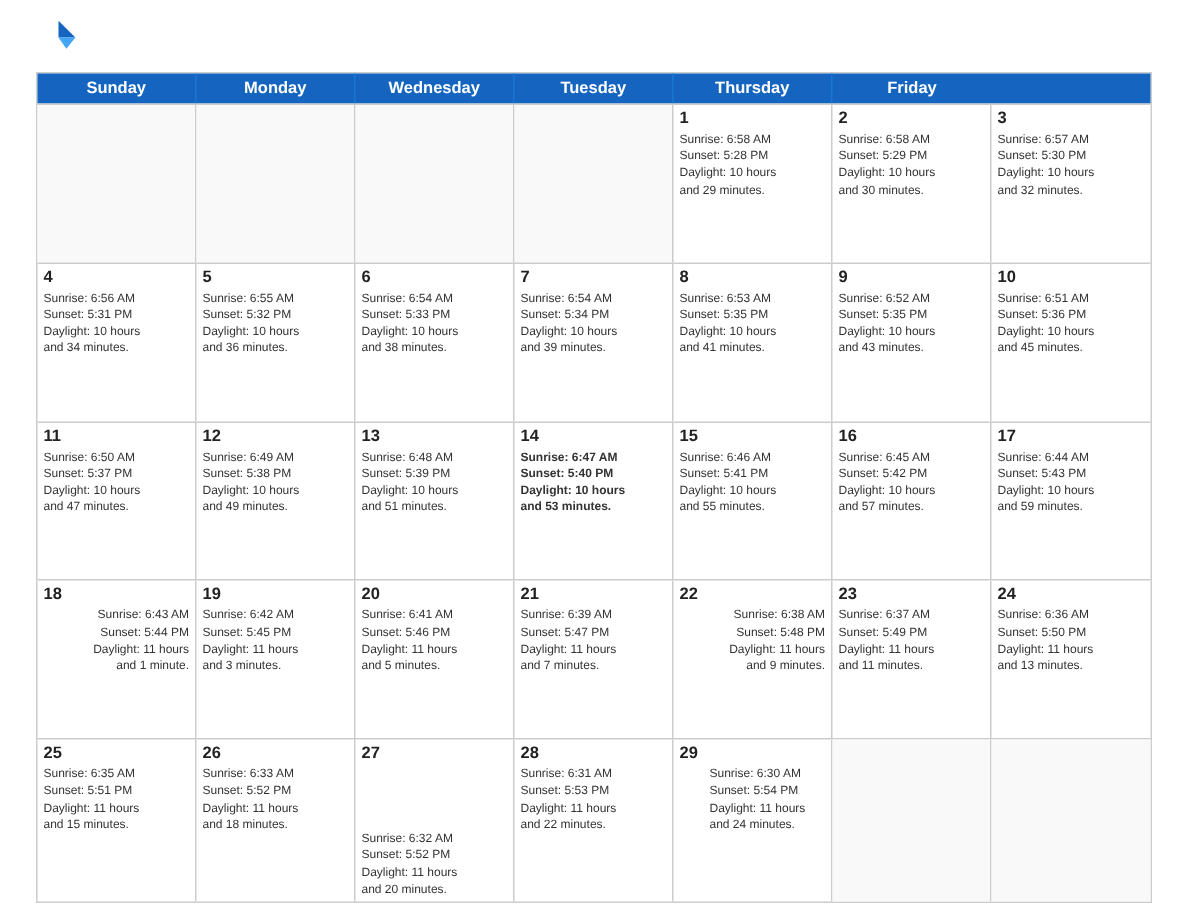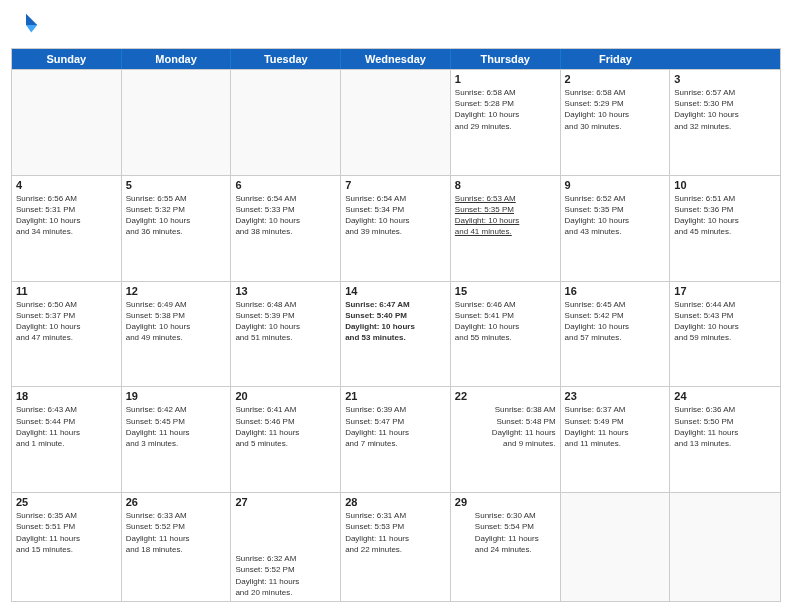--- a/index.html
+++ b/index.html
@@ -8,21 +8,21 @@
       height: 612px;
       font-family: Arial, sans-serif;
       background: #fff;
       overflow: hidden;
     }
     .page {
       width: 792px;
       height: 612px;
       display: flex;
       flex-direction: column;
-      padding: 10px 11px;
+      padding: 10px 24px;
     }
     .header {
       display: flex;
       justify-content: space-between;
       align-items: flex-start;
       margin-bottom: 8px;
     }
     .logo {
       display: flex;
       align-items: center;
@@ -125,22 +125,22 @@
     <div class="title-section">
       <div class="month-title"></div>
       <div class="location"></div>
     </div>
   </div>
 
   <div class="calendar">
     <div class="cal-header">
     <div class="cal-header-cell">Sunday</div>
         <div class="cal-header-cell">Monday</div>
+        <div class="cal-header-cell">Wednesday</div>
         <div class="cal-header-cell">Tuesday</div>
-        <div class="cal-header-cell">Wednesday</div>
         <div class="cal-header-cell">Thursday</div>
         <div class="cal-header-cell">Friday</div>
       </div>
     <div class="cal-body">
     <div class="cal-row">
           <div class="cal-cell empty"></div>
           <div class="cal-cell empty"></div>
           <div class="cal-cell empty"></div>
           <div class="cal-cell empty"></div>
           <div class="cal-cell">
@@ -189,21 +189,21 @@
           </div>
           <div class="cal-cell">
             <span class="day-num">7</span>
             <div class="cell-info" style="white-space: pre-line;">Sunrise: 6:54 AM
 Sunset: 5:34 PM
 Daylight: 10 hours
 and 39 minutes.</div>
           </div>
           <div class="cal-cell">
             <span class="day-num">8</span>
-            <div class="cell-info" style="white-space: pre-line; text-decoration: underline;">Sunrise: 6:53 AM
+            <div class="cell-info" style="white-space: pre-line;">Sunrise: 6:53 AM
 Sunset: 5:35 PM
 Daylight: 10 hours
 and 41 minutes.</div>
           </div>
           <div class="cal-cell">
             <span class="day-num">9</span>
             <div class="cell-info" style="white-space: pre-line;">Sunrise: 6:52 AM
 Sunset: 5:35 PM
 Daylight: 10 hours
 and 43 minutes.</div>
@@ -263,21 +263,21 @@
             <span class="day-num">17</span>
             <div class="cell-info" style="white-space: pre-line;">Sunrise: 6:44 AM
 Sunset: 5:43 PM
 Daylight: 10 hours
 and 59 minutes.</div>
           </div>
         </div>
         <div class="cal-row">
           <div class="cal-cell">
             <span class="day-num">18</span>
-            <div class="cell-info" style="white-space: pre-line;">Sunrise: 6:43 AM
+            <div class="cell-info" style="white-space: pre-line; text-align: right;">Sunrise: 6:43 AM
 Sunset: 5:44 PM
 Daylight: 11 hours
 and 1 minute.</div>
           </div>
           <div class="cal-cell">
             <span class="day-num">19</span>
             <div class="cell-info" style="white-space: pre-line;">Sunrise: 6:42 AM
 Sunset: 5:45 PM
 Daylight: 11 hours
 and 3 minutes.</div>

